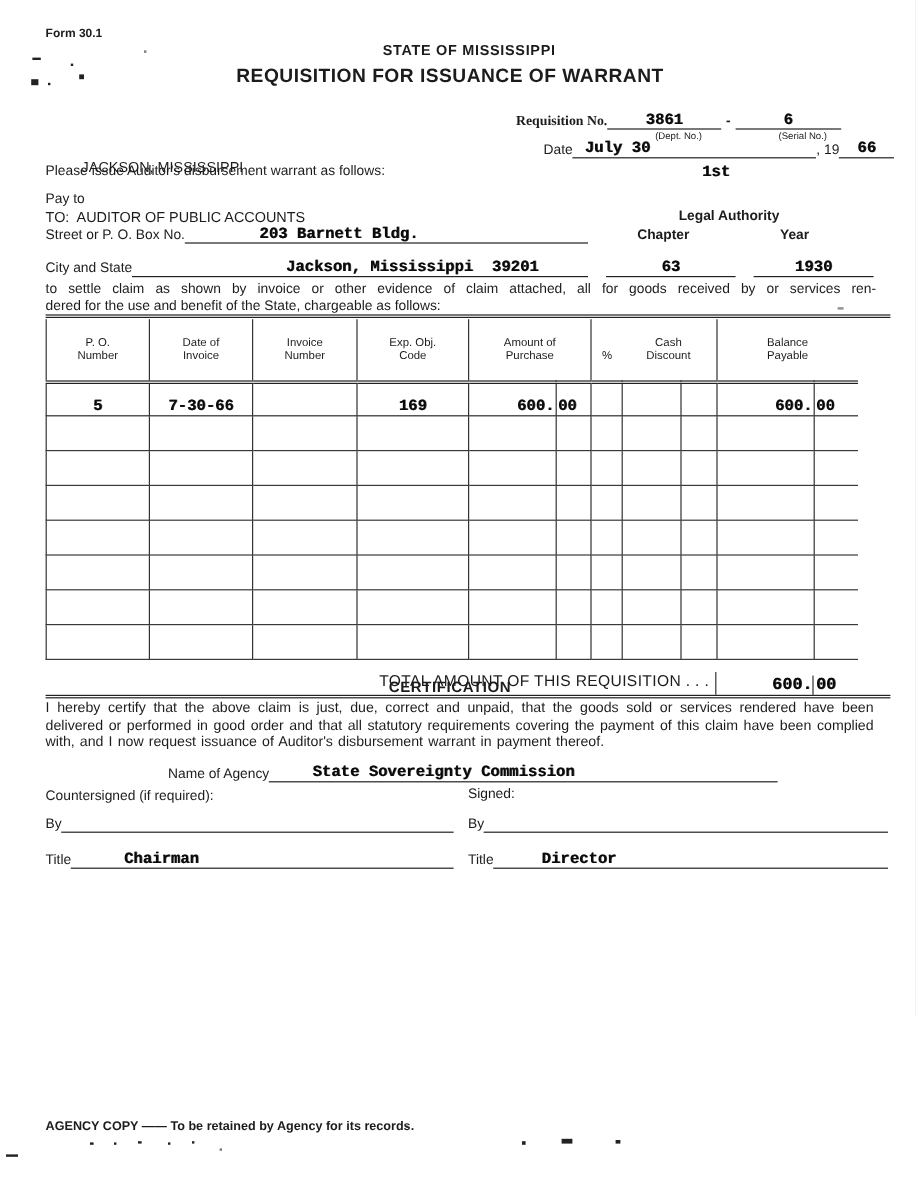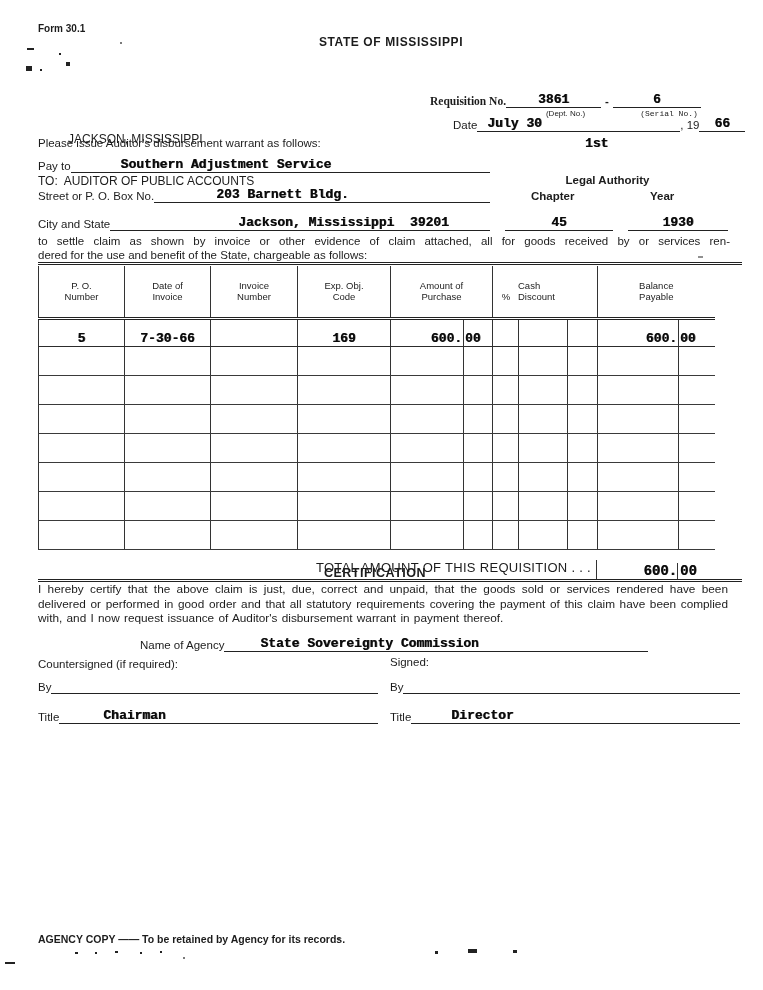--- a/index.html
+++ b/index.html
@@ -33,82 +33,82 @@
                 padding:3px 1px 4px;}
   table.grid td{padding:0 1px;vertical-align:bottom;}
   .bL{border-left:1.4px solid #333;}
   .bR{border-right:1px solid #333;}
   tr.data td{height:26px;border-bottom:1.4px solid #2c2c2c;}
   tr.blank td{height:28px;border-bottom:1.2px solid #3a3a3a;}
   td.tval{font-family:"Liberation Mono","DejaVu Sans Mono",monospace;font-weight:bold;
           font-size:13px;color:#0a0a0a;text-shadow:0.6px 0 0 rgba(10,10,10,0.75);}
   .pctcash{display:flex;align-items:flex-end;height:100%;}
   .pctcash .pct{width:24px;text-align:center;}
-  .pctcash .cd{flex:1;text-align:left;white-space:pre-line;}
+  .pctcash .cd{flex:1;text-align:center;white-space:pre-line;}
   .total-row{display:flex;align-items:flex-end;height:29px;width:676px;}
   .t-label{width:559px;border-right:1px solid #333;display:flex;align-items:flex-end;
            justify-content:flex-end;font-size:13px;letter-spacing:0.3px;
            padding:0 5px 4px 0;box-sizing:border-box;}
   .t-whole{width:81px;border-right:1px solid #333;display:flex;align-items:flex-end;
            justify-content:flex-end;box-sizing:border-box;}
   .t-cents{flex:1;display:flex;align-items:flex-end;padding-left:2px;box-sizing:border-box;}
   .speck{position:absolute;background:#222;}
 </style>
 </head>
 <body>
 
 <div class="page">
 
   <div class="abs lbl bold" style="left:38px;top:22px;font-size:10px;">Form 30.1</div>
   <div class="state-title">STATE OF MISSISSIPPI</div>
+  <div class="main-title">REQUISITION FOR ISSUANCE OF WARRANT</div>
 
   <div class="fieldrow" style="left:430px;top:88px;width:283px;height:20px;">
     <span class="lbl bold" style="white-space:pre;font-family:Liberation Serif, serif;">Requisition No.</span>
     <span class="useg typed ctr" style="width:95px;">3861</span>
     <span class="lbl bold" style="padding:0 4px;">-</span>
     <span class="useg typed ctr" style="width:88px;">6</span>
   </div>
   <div class="abs sm ctr" style="left:518px;top:109px;width:95px;">(Dept. No.)</div>
-  <div class="abs sm ctr" style="left:625px;top:109px;width:88px;font-family:Liberation Mono, monospace;">(Serial No.)</div>
+  <div class="abs sm ctr" style="left:625px;top:109px;width:88px;">(Serial No.)</div>
 
   <div class="fieldrow" style="left:453px;top:112px;width:292px;height:20px;">
     <span class="lbl">Date</span>
     <span class="useg typed" style="width:195px;padding-left:10px;">July 30</span>
     <span class="lbl pre">, 19</span>
     <span class="useg typed ctr" style="width:46px;">66</span>
   </div>
 
   <div class="abs lbl pre" style="left:38px;top:104px;font-size:12px;line-height:14px;">
     <div style="padding-left:30px;">JACKSON, MISSISSIPPI</div>
     <div>TO:  AUDITOR OF PUBLIC ACCOUNTS</div>
   </div>
 
   <div class="abs lbl" style="left:38px;top:137px;">Please issue Auditor's disbursement warrant as follows:</div>
   <div class="abs typed" style="left:585px;top:136px;">1st</div>
 
   <div class="fieldrow" style="left:38px;top:152px;width:452px;height:21px;">
     <span class="lbl">Pay to</span>
-    <span class="fill typed" style="padding-left:50px;">Southern Adjustment Service</span>
   </div>
 
   <div class="abs lbl bold ctr" style="left:520px;top:174px;width:175px;">Legal Authority</div>
   <div class="abs lbl bold" style="left:531px;top:190px;">Chapter</div>
   <div class="abs lbl bold" style="left:650px;top:190px;">Year</div>
 
   <div class="fieldrow" style="left:38px;top:182px;width:452px;height:21px;">
     <span class="lbl">Street or P. O. Box No.</span>
     <span class="fill typed" style="padding-left:62px;">203 Barnett Bldg.</span>
   </div>
 
   <div class="fieldrow" style="left:38px;top:210px;width:452px;height:21px;">
     <span class="lbl">City and State</span>
     <span class="fill typed" style="padding-left:128px;">Jackson, Mississippi  39201</span>
   </div>
   <div class="fieldrow" style="left:505px;top:210px;width:108px;height:21px;">
-    <span class="fill typed ctr">45</span>
+    <span class="fill typed ctr">63</span>
   </div>
   <div class="fieldrow" style="left:628px;top:210px;width:100px;height:21px;">
     <span class="fill typed ctr">1930</span>
   </div>
 
   <div class="abs lbl" style="left:38px;top:234px;width:692px;line-height:14px;">
     <div class="justify1">to settle claim as shown by invoice or other evidence of claim attached, all for goods received by or services ren-</div>
     <div>dered for the use and benefit of the State, chargeable as follows:</div>
   </div>
 

